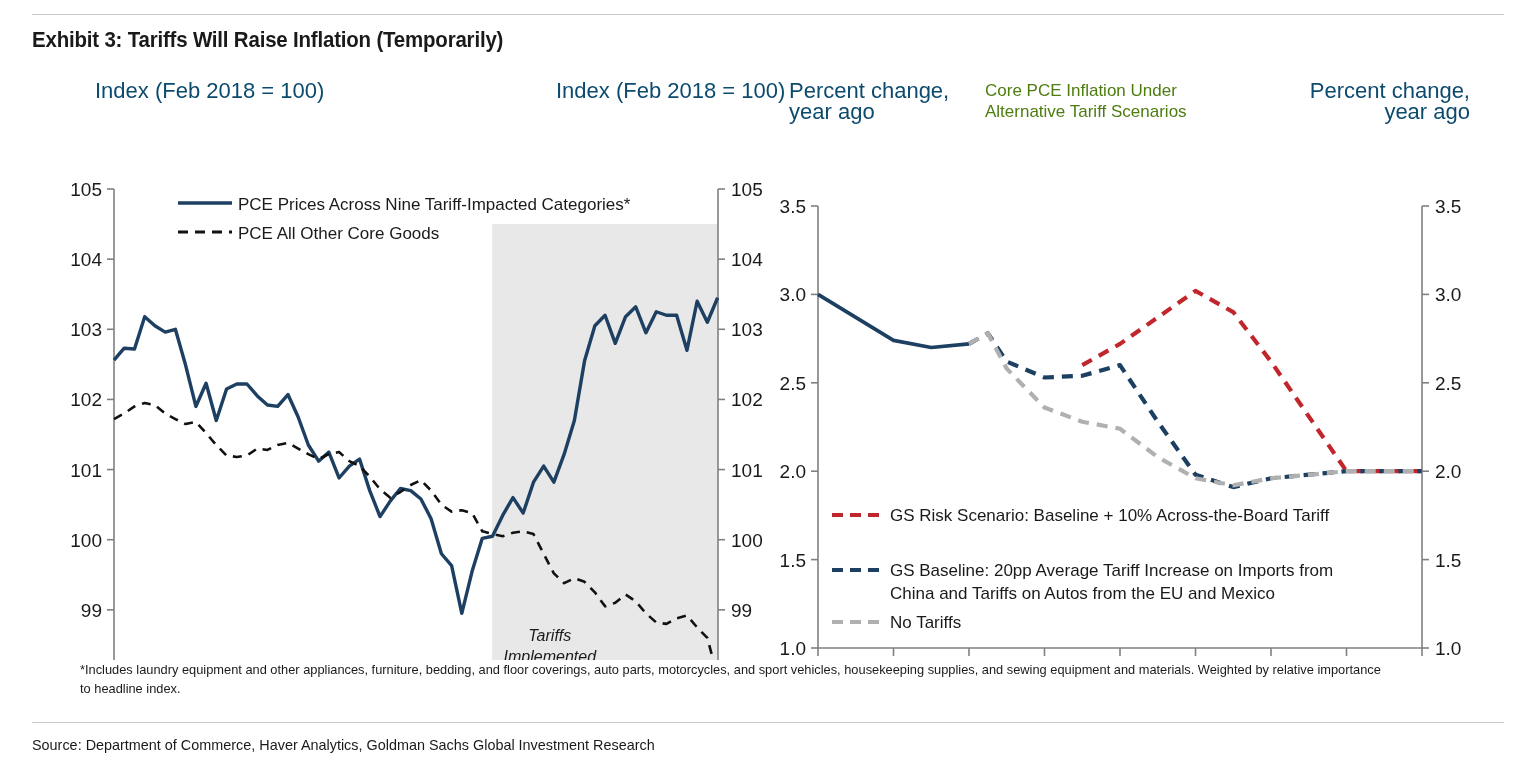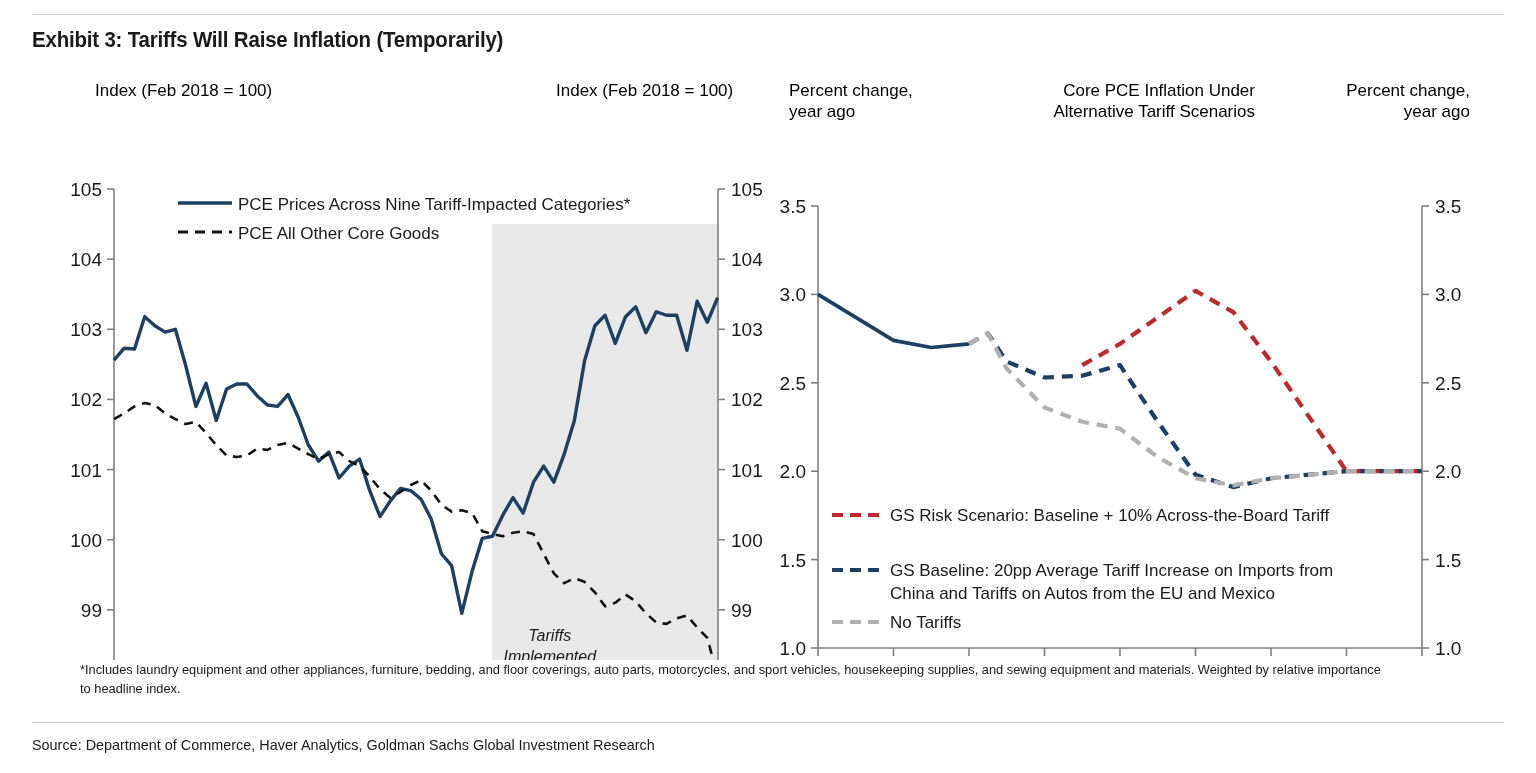--- a/index.html
+++ b/index.html
@@ -18,24 +18,24 @@
     position:absolute;left:32px;top:27px;
     font-size:22px;font-weight:bold;
     letter-spacing:-0.2px;
     transform:scaleX(0.93);transform-origin:left center;
     white-space:nowrap;
   }
   .charts{
     position:absolute;left:0;top:60px;width:1536px;height:600px;
   }
   .axis-note{
-    position:absolute;font-size:17px;line-height:21px;color:#000000;white-space:pre-line;
+    position:absolute;font-size:22px;line-height:21px;color:#0c4a6e;white-space:pre-line;
   }
   .chart-head-title{
-    position:absolute;font-size:17px;line-height:21px;text-align:right;color:#000000;white-space:pre-line;
+    position:absolute;font-size:17px;line-height:21px;text-align:left;color:#4d7c0f;white-space:pre-line;
   }
   .footnote{
     position:absolute;left:80px;top:660px;width:1380px;
     font-size:13.5px;line-height:19px;color:#1a1a1a;
     transform:scaleX(0.95);transform-origin:left top;
   }
   .bottom-rule{
     position:absolute;left:32px;top:722px;width:1472px;height:1px;background:#c9c9c9;
   }
   .source{

